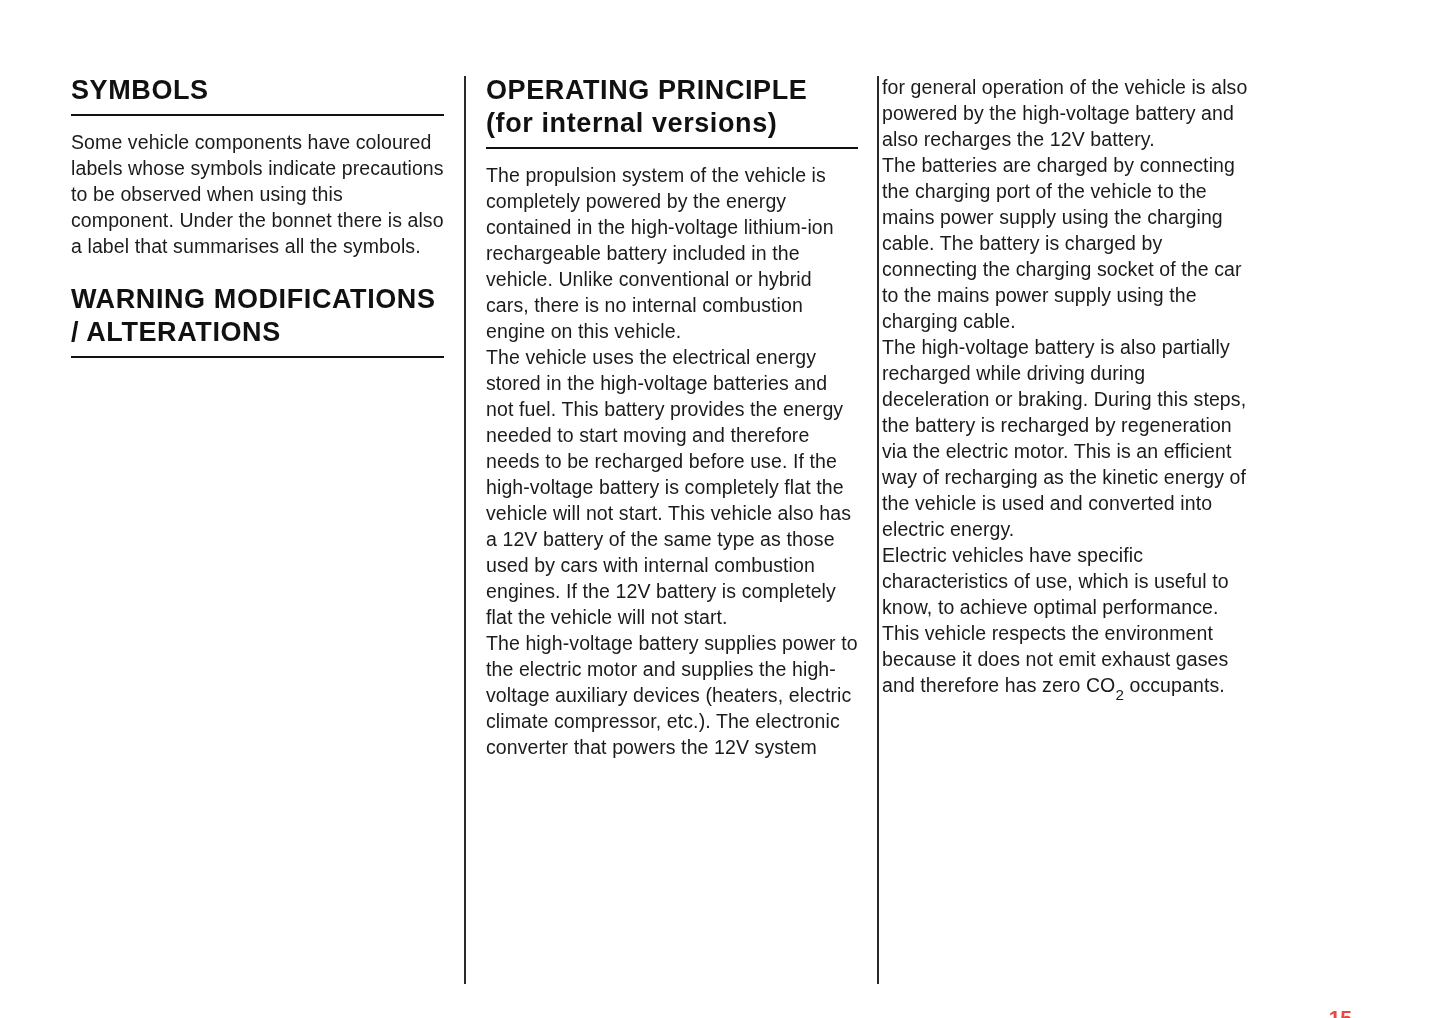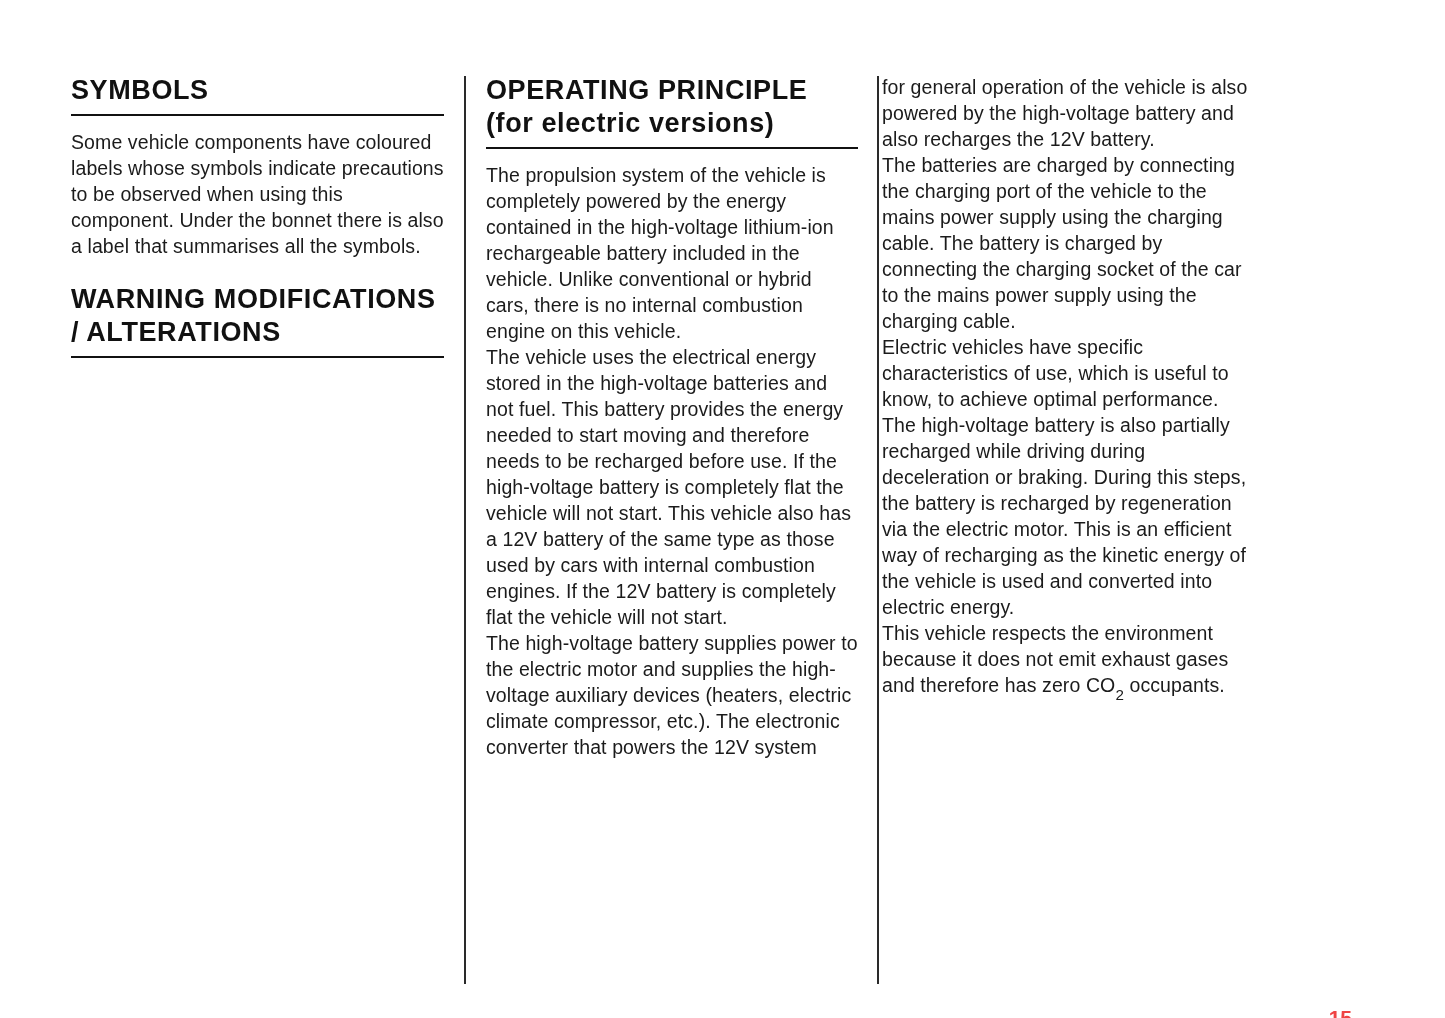--- a/index.html
+++ b/index.html
@@ -73,31 +73,31 @@
 
   <div class="col col-1 body-text">
     <h2 class="heading">SYMBOLS</h2>
     <p>Some vehicle components have coloured labels whose symbols indicate precautions to be observed when using this component. Under the bonnet there is also a label that summarises all the symbols.</p>
     <h2 class="heading second">WARNING MODIFICATIONS / ALTERATIONS</h2>
   </div>
 
   <div class="vrule vrule-1"></div>
 
   <div class="col col-2 body-text">
-    <h2 class="heading">OPERATING PRINCIPLE (for electric versions)</h2>
+    <h2 class="heading">OPERATING PRINCIPLE (for internal versions)</h2>
     <p>The propulsion system of the vehicle is completely powered by the energy contained in the high-voltage lithium-ion rechargeable battery included in the vehicle. Unlike conventional or hybrid cars, there is no internal combustion engine on this vehicle.</p>
     <p>The vehicle uses the electrical energy stored in the high-voltage batteries and not fuel. This battery provides the energy needed to start moving and therefore needs to be recharged before use. If the high-voltage battery is completely flat the vehicle will not start. This vehicle also has a 12V battery of the same type as those used by cars with internal combustion engines. If the 12V battery is completely flat the vehicle will not start.</p>
     <p>The high-voltage battery supplies power to the electric motor and supplies the high-voltage auxiliary devices (heaters, electric climate compressor, etc.). The electronic converter that powers the 12V system</p>
   </div>
 
   <div class="vrule vrule-2"></div>
 
   <div class="col col-3 body-text">
     <p>for general operation of the vehicle is also powered by the high-voltage battery and also recharges the 12V battery.</p>
     <p>The batteries are charged by connecting the charging port of the vehicle to the mains power supply using the charging cable. The battery is charged by connecting the charging socket of the car to the mains power supply using the charging cable.</p>
+    <p>The high-voltage battery is also partially recharged while driving during deceleration or braking. During this steps, the battery is recharged by regeneration via the electric motor. This is an efficient way of recharging as the kinetic energy of the vehicle is used and converted into electric energy.</p>
     <p>Electric vehicles have specific characteristics of use, which is useful to know, to achieve optimal performance.</p>
-    <p>The high-voltage battery is also partially recharged while driving during deceleration or braking. During this steps, the battery is recharged by regeneration via the electric motor. This is an efficient way of recharging as the kinetic energy of the vehicle is used and converted into electric energy.</p>
     <p><span>This vehicle respects the environment because it does not emit exhaust gases and therefore has zero CO</span><sub class="co2">2</sub><span> occupants.</span></p>
   </div>
 
   <div class="page-number">15</div>
 
 </div>
 
 </body></html>

